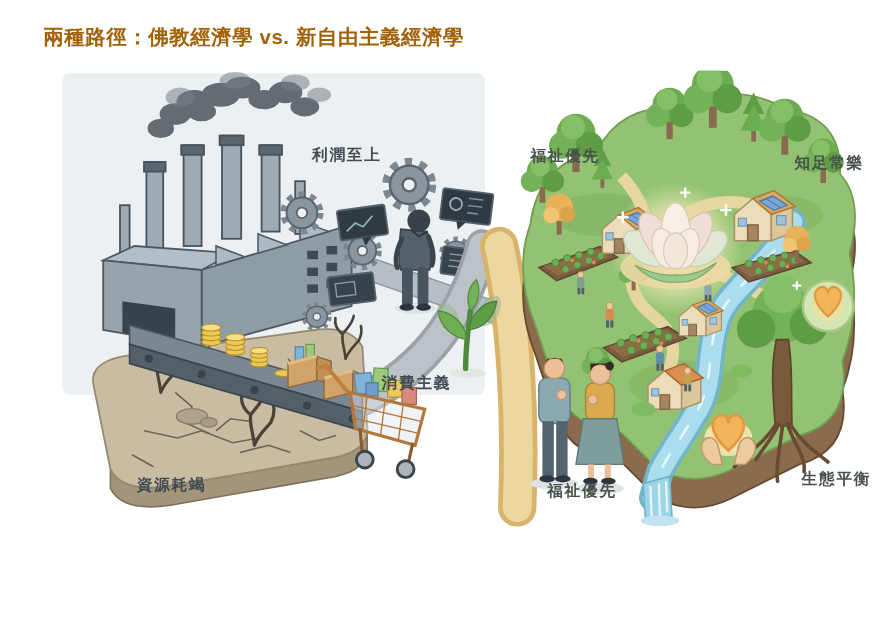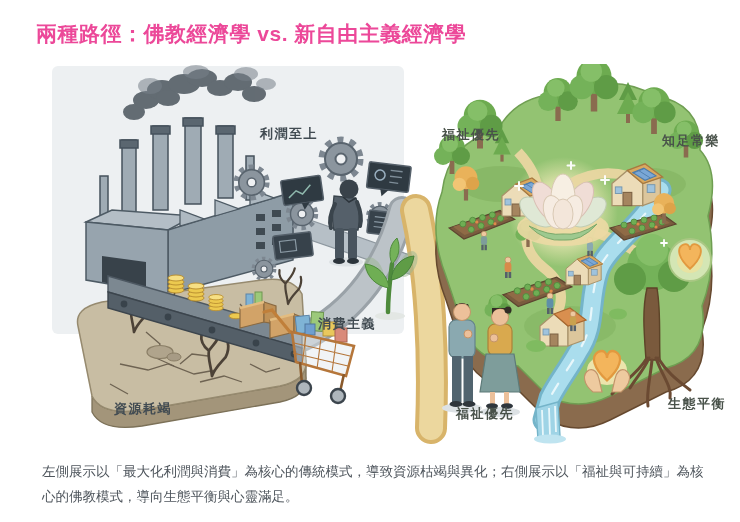--- a/index.html
+++ b/index.html
@@ -1,18 +1,18 @@
 <!DOCTYPE html>
 <html><head>
 <meta charset="utf-8">
 <style>
   html,body{margin:0;padding:0;background:#ffffff;}
   body{width:740px;height:522px;overflow:hidden;font-family:"Liberation Sans","DejaVu Sans",sans-serif;}
   .page{padding:12px 30px 0 34px;}
-  h1.title{font-size:21px;font-weight:700;color:#ec4899;margin:8px 0 10px 2px;letter-spacing:.5px;}
+  h1.title{font-size:17px;font-weight:700;color:#a16207;margin:8px 0 10px 2px;letter-spacing:.5px;}
   figure.illustration{margin:16px;width:676px;height:380px;position:relative;}
   svg{display:block;}
   .caption{color:#4e555c;font-size:13.5px;line-height:1.85;margin:14px 6px 0 8px;max-width:662px;}
   text.lbl{font-size:13px;font-weight:600;fill:#414b52;letter-spacing:1.5px;}
   text.lblg{font-size:13px;font-weight:600;fill:#49524a;letter-spacing:1.5px;}
 </style>
 </head>
 <body>
 
 <div class="page">
@@ -502,14 +502,13 @@
       <text class="lbl" x="210" y="74">利潤至上</text>
       <text class="lbl" x="268" y="264">消費主義</text>
       <text class="lbl" x="64" y="349">資源耗竭</text>
       <text class="lblg" x="392" y="75">福祉優先</text>
       <text class="lblg" x="612" y="81">知足常樂</text>
       <text class="lblg" x="406" y="354">福祉優先</text>
       <text class="lblg" x="618" y="344">生態平衡</text>
     </svg>
   </figure>
 
-  <p class="caption">左側展示以「最大化利潤與消費」為核心的傳統模式，導致資源枯竭與異化；右側展示以「福祉與可持續」為核心的佛教模式，導向生態平衡與心靈滿足。</p>
 </div>
 
 </body></html>

